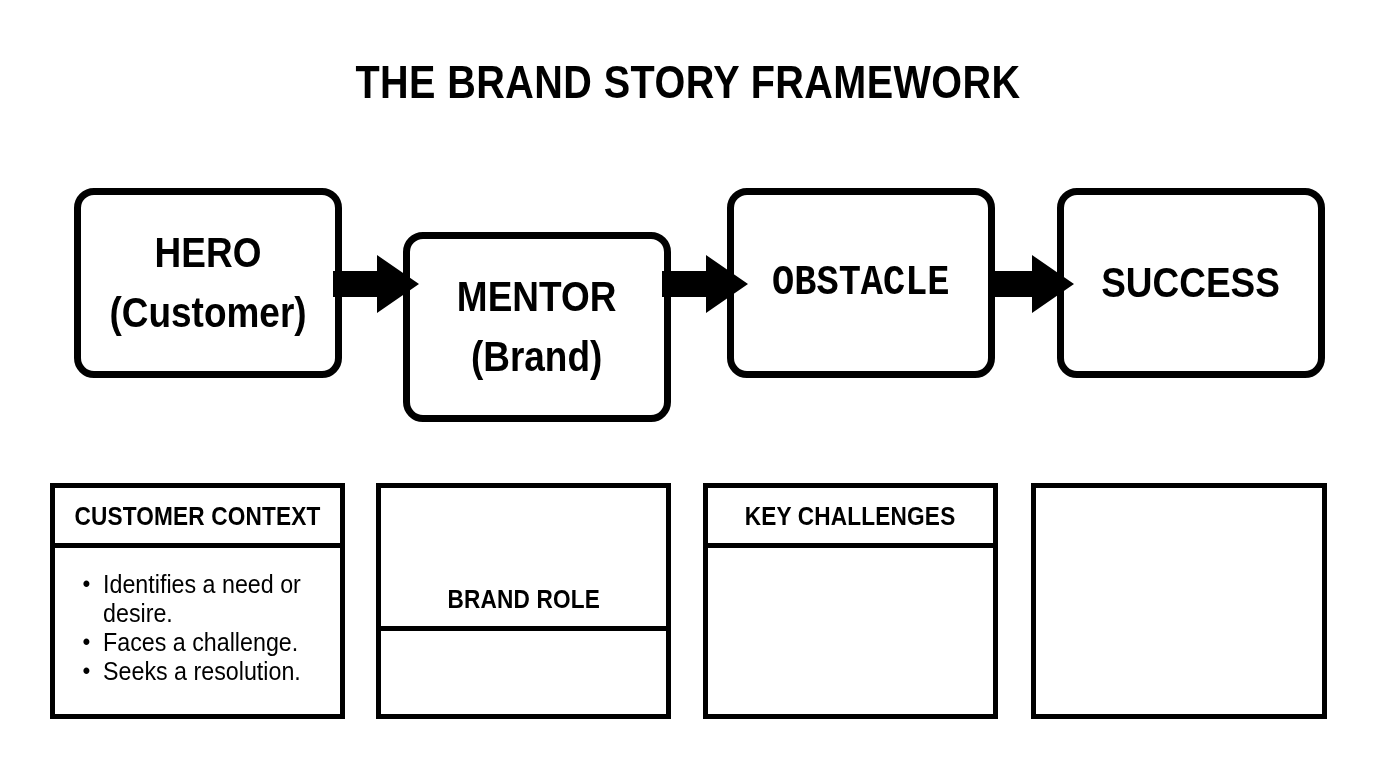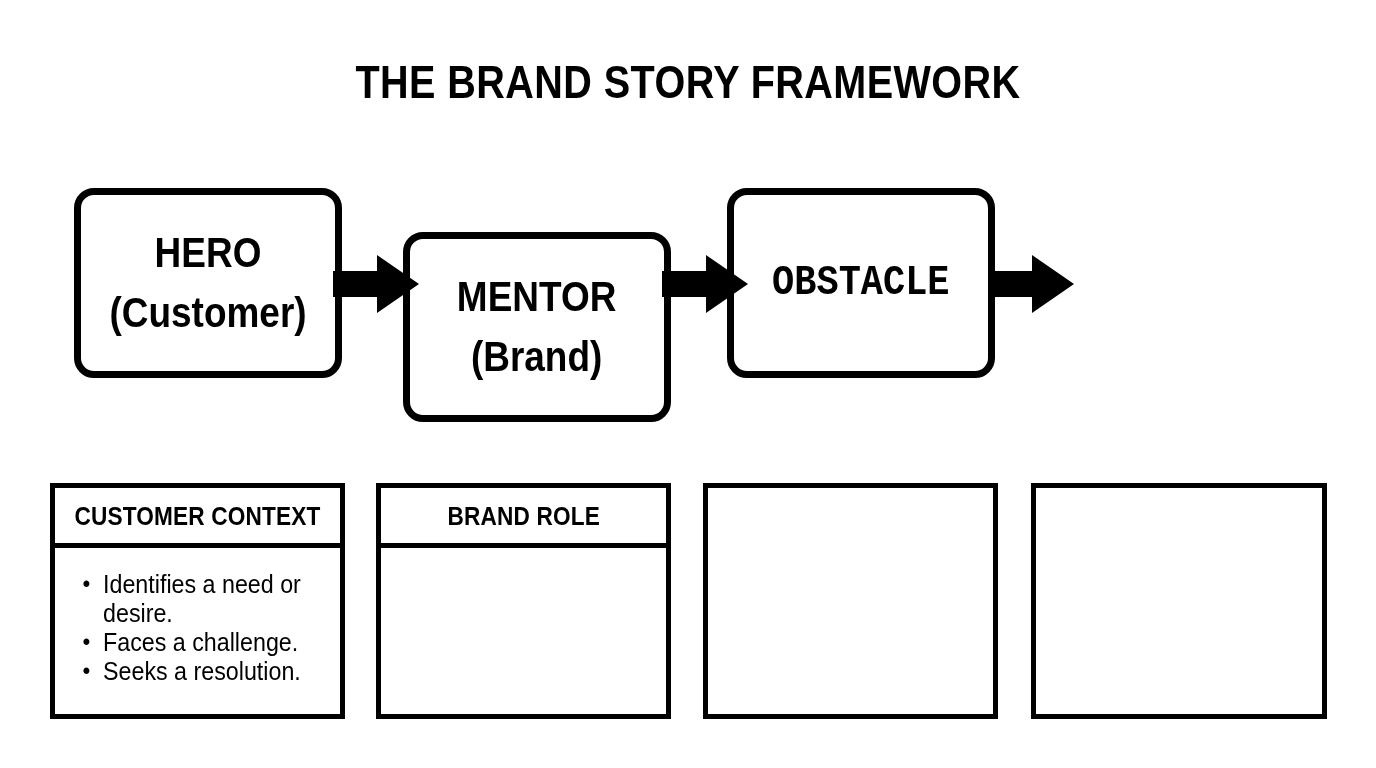--- a/index.html
+++ b/index.html
@@ -194,45 +194,53 @@
         <span>OBSTACLE</span>
       </div>
     </div>
 
     <div class="flow-arrow" style="left:977px;">
       <svg width="86" height="58" viewBox="0 0 86 58" xmlns="http://www.w3.org/2000/svg">
         <polygon points="0,16 44,16 44,0 86,29 44,58 44,42 0,42" fill="#000000"></polygon>
       </svg>
     </div>
 
+    <div class="flow-box" style="left:1046px; width:268px;">
+      <div class="flow-label">
+        <span>SUCCESS</span>
+      </div>
+    </div>
 
   </div>
 
   <div id="cards-row">
 
     <div class="card" style="left:50px; width:295px;">
       <div class="card-header">
         <span class="card-header-text">CUSTOMER CONTEXT</span>
       </div>
       <div class="card-body">
         <ul class="bullets">
           <li>Identifies a need or desire.</li>
           <li>Faces a challenge.</li>
           <li>Seeks a resolution.</li>
         </ul>
       </div>
     </div>
 
-    <div class="card" style="left:376px; width:295px;">
+    <div class="card" style="left:376px; width:295px;justify-content:center;">
       <div class="card-header">
         <span class="card-header-text">BRAND ROLE</span>
       </div>
     </div>
 
     <div class="card" style="left:703px; width:295px;">
+      <div class="card-header">
+        <span class="card-header-text">KEY CHALLENGES</span>
+      </div>
     </div>
 
     <div class="card" style="left:1031px; width:296px;">
     </div>
 
   </div>
 
 </div>
 
 </body></html>

